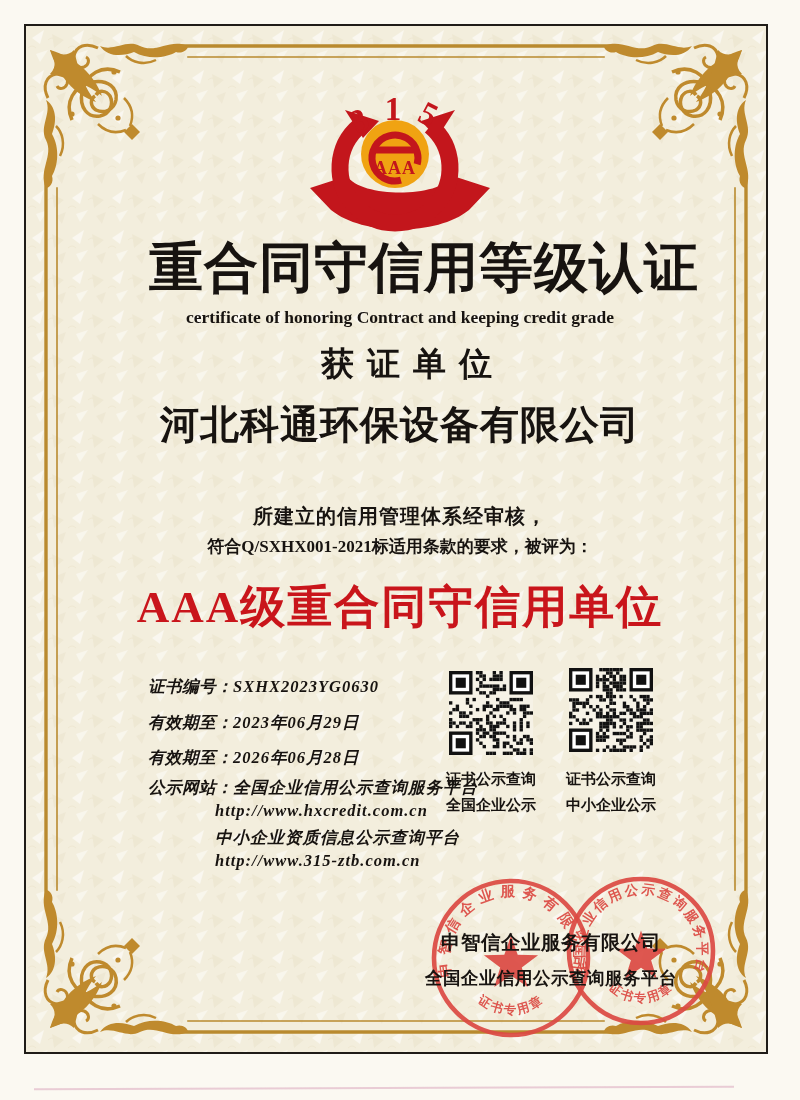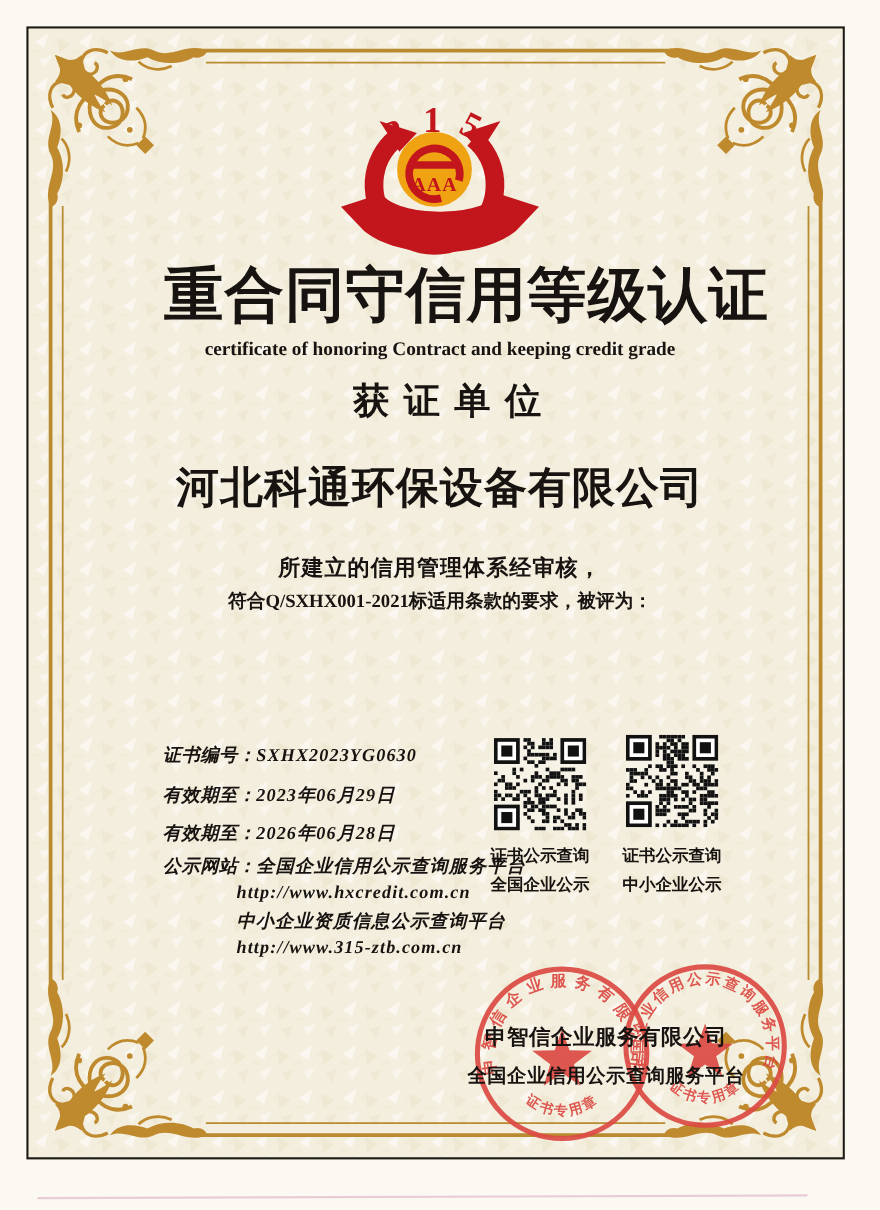--- a/index.html
+++ b/index.html
@@ -7,21 +7,21 @@
          font-family:"Liberation Serif","DejaVu Serif",serif;color:#171310;}
   #blackframe{position:absolute;left:24px;top:24px;width:744px;height:1030px;
               border:2px solid #1f1c18;box-sizing:border-box;background:#f3eedd;}
   #patternsvg,#goldframe{position:absolute;left:0;top:0;width:740px;height:1026px;}
   .abs{position:absolute;white-space:nowrap;}
   .ctr{left:0;width:800px;text-align:center;}
   .b{font-weight:bold;}
   #title{top:232px;font-size:54px;letter-spacing:1px;padding-left:24px;}
   #subtitle{top:307px;font-size:17.5px;}
   #sectionheading{top:342px;font-size:33px;letter-spacing:13px;padding-left:13px;}
-  #companyname{top:416px;font-size:39px;letter-spacing:1px;}
+  #companyname{top:398px;font-size:39px;letter-spacing:1px;}
   #companyaddr{top:461px;font-size:16.5px;}
   #stmt1{top:503px;font-size:20px;letter-spacing:1px;}
   #stmt2{top:535px;font-size:17px;}
   #award{top:577px;font-size:45px;letter-spacing:2px;color:#c9151b;}
   #details{position:absolute;left:148px;top:676px;width:330px;font-size:16.5px;font-weight:bold;}
   .drow{position:absolute;white-space:nowrap;font-style:italic;}
   .drow .lab{letter-spacing:0.5px;}
   .drow .val{letter-spacing:1px;}
   .drow.ind{left:67px;letter-spacing:1.5px;}
   .qr{position:absolute;width:84px;height:84px;}
@@ -102,20 +102,21 @@
       <textPath href="#arc315" startOffset="50%" text-anchor="middle">315</textPath>
     </text>
   </svg>
 
   <div id="title" class="abs ctr b">重合同守信用等级认证</div>
   <div id="subtitle" class="abs ctr b">certificate of honoring Contract and keeping credit grade</div>
   <div id="sectionheading" class="abs ctr b">获证单位</div>
   <div id="companyname" class="abs ctr b">河北科通环保设备有限公司</div>
   <div id="stmt1" class="abs ctr b">所建立的信用管理体系经审核，</div>
   <div id="stmt2" class="abs ctr b">符合Q/SXHX001-2021标适用条款的要求，被评为：</div>
+  <div id="award" class="abs ctr b">AAA级重合同守信用单位</div>
 
   <div id="details">
     <div class="drow" style="top:0"><span class="lab">证书编号：</span><span class="val">SXHX2023YG0630</span></div>
     <div class="drow" style="top:36px"><span class="lab">有效期至：</span><span class="val">2023年06月29日</span></div>
     <div class="drow" style="top:71px"><span class="lab">有效期至：</span><span class="val">2026年06月28日</span></div>
     <div class="drow" style="top:101px"><span class="lab">公示网站：</span><span class="val">全国企业信用公示查询服务平台</span></div>
     <div class="drow ind" style="top:125px"><span class="val">http://www.hxcredit.com.cn</span></div>
     <div class="drow ind" style="top:151px"><span class="val">中小企业资质信息公示查询平台</span></div>
     <div class="drow ind" style="top:175px"><span class="val">http://www.315-ztb.com.cn</span></div>
   </div>

